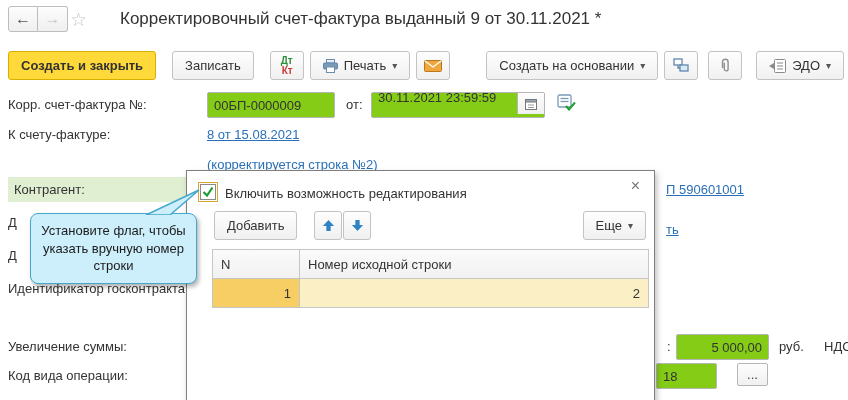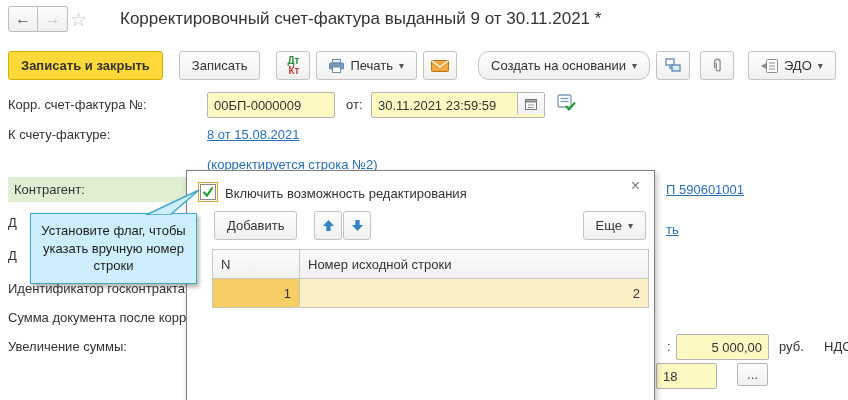--- a/index.html
+++ b/index.html
@@ -31,26 +31,26 @@
     border:1px solid #c3c3c3; border-radius:3px; color:#333; font-size:13px;
     white-space:nowrap; cursor:pointer;
   }
   .btn .caret { font-size:10px; color:#555; }
   .btn-yellow { background:#ffd939; border-color:#d8b000; font-weight:bold; }
   .iconbtn { width:34px; padding:0; }
   .dtkt { display:flex; flex-direction:column; line-height:10px; font-size:10px; font-weight:bold; }
   .dtkt .dt { color:#2f8f3a; align-self:flex-start; }
   .dtkt .kt { color:#cc3a3a; align-self:flex-end; }
   .ml8{margin-left:16px;} .ml6{margin-left:6px;} .ml16{margin-left:16px;}
-  .ml24{margin-left:21px;border-radius:11px;} .ml10{margin-left:10px;} .ml14{margin-left:14px;}
+  .ml24{margin-left:36px;} .ml10{margin-left:10px;} .ml14{margin-left:14px;}
 
   
   .lbl { white-space:nowrap; color:#333; }
   .field {
-    background:#fef9c3; border:1px solid #b5b5b5; border-radius:2px;
+    background:#84cc16; border:1px solid #b5b5b5; border-radius:2px;
     display:flex; align-items:center; padding:12px 6px; height:23px; color:#333;
   }
   .field.right { justify-content:flex-end; }
   .link { color:#2970b8; text-decoration:underline; white-space:nowrap; cursor:pointer; }
   .greenband { background:#e0efd2; height:25px; display:flex; align-items:center; padding-left:6px; }
   .calbtn {
     position:absolute; right:0; top:0; width:27px; height:21px; border-left:1px solid #b5b5b5;
     display:flex; align-items:center; justify-content:center; background:linear-gradient(#fdfdfd,#f0f0f0);
     cursor:pointer;
   }
@@ -77,21 +77,21 @@
   .ptable .hcell { display:flex; align-items:center; padding:0 8px; color:#333; }
   .ptable .drow { display:flex; height:29px; border-bottom:1px solid #c6c6c6; cursor:pointer; }
   .ptable .dcell { display:flex; align-items:center; justify-content:flex-end; padding:0 8px; }
   .coln { width:87px; border-right:1px solid #c6c6c6; }
   .coll { flex:1; }
   .cell-sel { background:#f7ce64; }
   .cell-row { background:#fbf0c5; }
 
   
   .tooltip {
-    background:#cdeefb; border:1px solid #44a8cc; border-radius:0;
+    background:#cdeefb; border:1px solid #44a8cc; border-radius:8px;
     padding:8px 9px; text-align:center; color:#1c1c1c; line-height:1.35;
     box-shadow:2px 3px 4px rgba(0,0,0,.3); z-index:20;
   }
   .beak { position:absolute; z-index:21; }
 
   .frag { white-space:nowrap; }
 </style>
 </head>
 <body>
 
@@ -102,21 +102,21 @@
         <span>←</span>
       </div>
     <div class="navbtn fwd">
         <span>→</span>
       </div>
   </div>
   <div class="abs star">☆</div>
   <div class="abs title">Корректировочный счет-фактура выданный 9 от 30.11.2021 *</div>
 
   <div class="abs toolbar">
-    <button class="btn btn-yellow">Записать и закрыть</button>
+    <button class="btn btn-yellow">Создать и закрыть</button>
     <button class="btn ml8">Записать</button>
     <button class="btn iconbtn ml16">
       <span class="dtkt">
           <span class="dt">Дт</span>
           <span class="kt">Кт</span>
         </span>
     </button>
     <button class="btn ml6">
       <svg width="15" height="14" viewBox="0 0 15 14">
         <rect x="3.5" y="0.5" width="8" height="3.5" fill="#e8eef5" stroke="#6b8cab"></rect>
@@ -157,21 +157,21 @@
         <path d="M0 7 L5 4 L5 10 Z" fill="#8a8a8a"></path>
       </svg>
       <span>ЭДО</span>
       <span class="caret">▾</span>
     </button>
   </div>
 
   <div class="abs lbl" style="left:8px; top:97px;">Корр. счет-фактура №:</div>
   <div class="abs field" style="left:207px; top:92px; width:128px;">00БП-0000009</div>
   <div class="abs lbl" style="left:346px; top:97px;">от:</div>
-  <div class="abs field" style="left:371px; top:92px; width:174px; padding-right:32px;">
+  <div class="abs field" style="left:371px; top:92px; width:174px; padding-right:32px;align-items:flex-end;">
     <span>30.11.2021 23:59:59</span>
     <span class="calbtn">
       <svg width="12" height="12" viewBox="0 0 12 12">
         <rect x="0.5" y="1.5" width="11" height="10" fill="#fff" stroke="#777"></rect>
         <rect x="0.5" y="1.5" width="11" height="2.5" fill="#9aa7b5" stroke="#777"></rect>
         <line x1="3" y1="7" x2="9" y2="7" stroke="#999"></line>
         <line x1="3" y1="9.5" x2="9" y2="9.5" stroke="#999"></line>
       </svg>
     </span>
   </div>
@@ -192,28 +192,28 @@
   <div class="abs greenband" style="left:8px; top:177px; width:492px;">
     <span class="lbl">Контрагент:</span>
   </div>
   <a class="abs link frag" style="left:666px; top:182px;">П 590601001</a>
 
   <div class="abs lbl frag" style="left:8px; top:215px;">Д</div>
   <div class="abs lbl frag" style="left:8px; top:248px;">Д</div>
   <a class="abs link frag" style="left:666px; top:222px;">ть</a>
 
   <div class="abs lbl" style="left:8px; top:281px; max-width:178px; overflow:hidden; white-space:nowrap;">Идентификатор госконтракта</div>
-  <div class="abs lbl" style="left:8px; top:310px; max-width:178px; overflow:hidden; white-space:nowrap;">Сумма документа после корр</div>
 
   <div class="abs lbl" style="left:8px; top:339px;">Увеличение суммы:</div>
   <div class="abs lbl frag" style="left:667px; top:339px;">:</div>
   <div class="abs field right" style="left:676px; top:334px; width:93px;">5 000,00</div>
   <div class="abs lbl" style="left:779px; top:339px;">руб.</div>
   <div class="abs lbl" style="left:824px; top:339px;">НДС</div>
 
+  <div class="abs lbl" style="left:8px; top:368px;">Код вида операции:</div>
   <div class="abs field" style="left:656px; top:363px; width:61px;">18</div>
   <div class="abs ellips-btn" style="left:737px; top:363px; width:31px;">...</div>
 
   <div class="abs popup">
     <div class="checkbox">
       <svg width="14" height="14" viewBox="0 0 14 14">
         <path d="M2.5 7 L6 10.5 L11.5 2.5" fill="none" stroke="#1d9e31" stroke-width="2.2"></path>
       </svg>
     </div>
     <div class="cb-label">Включить возможность редактирования</div>

